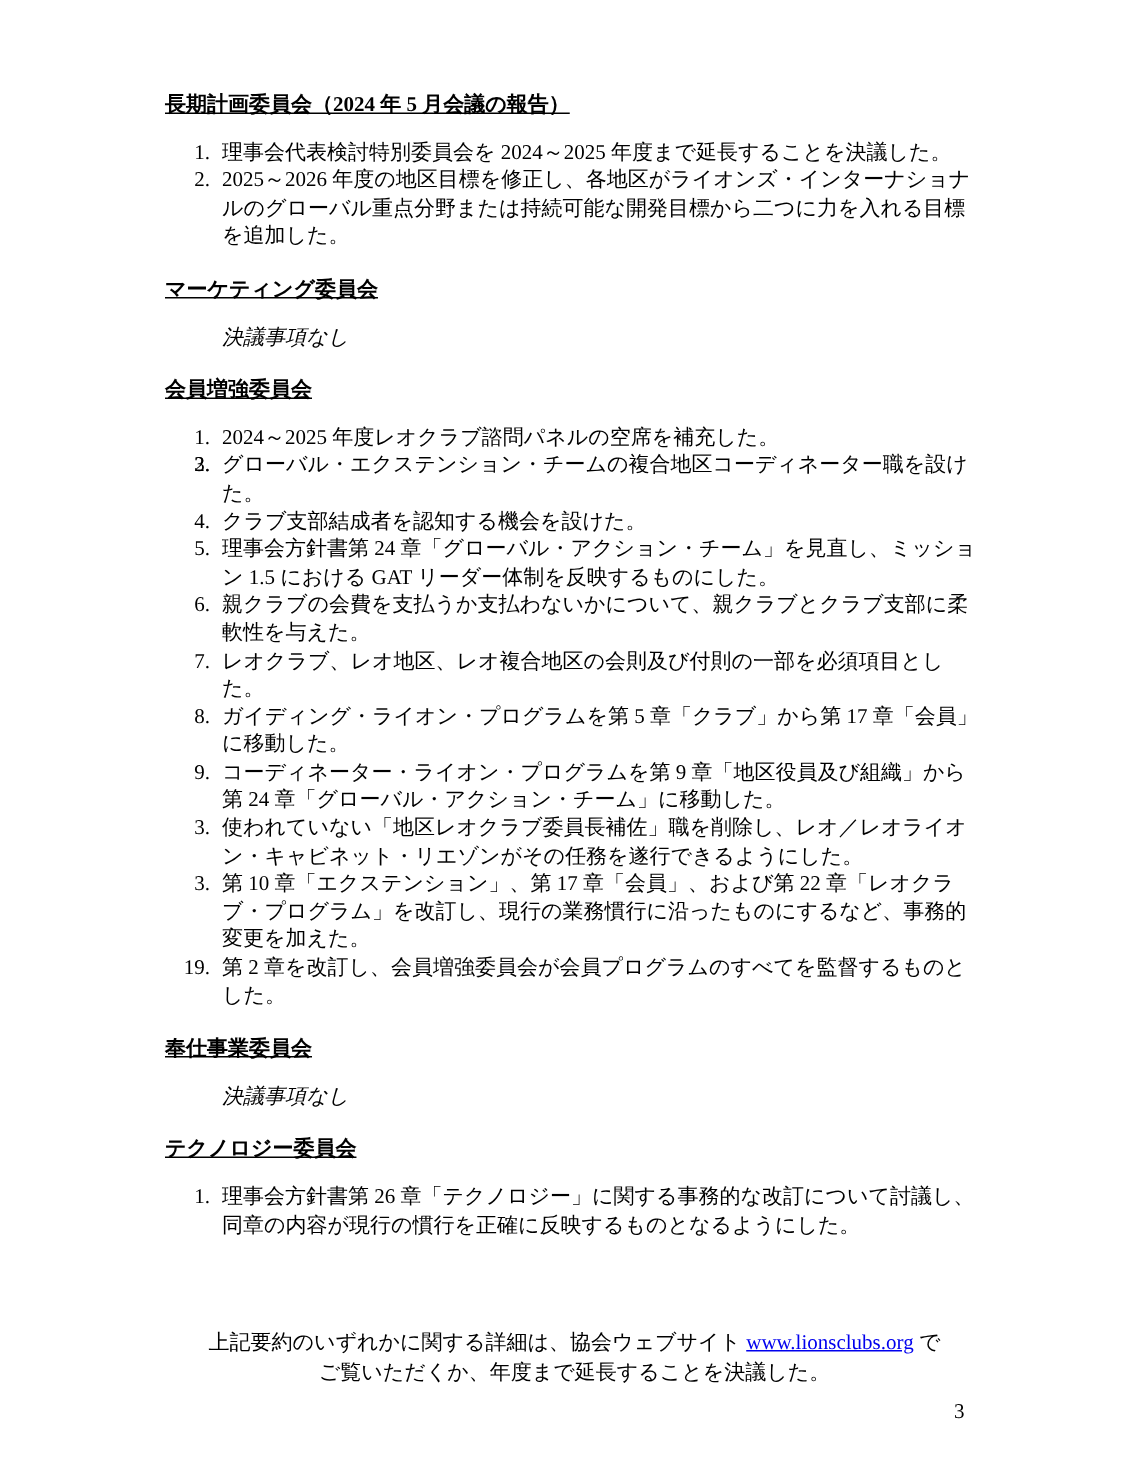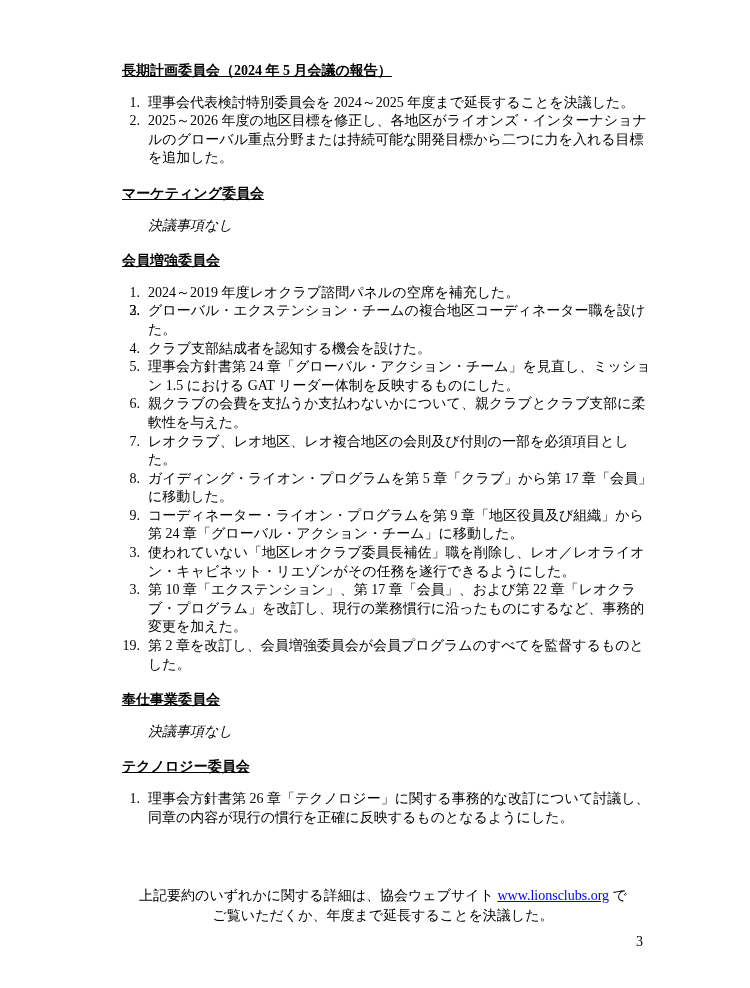--- a/index.html
+++ b/index.html
@@ -21,21 +21,21 @@
     top: 62px;
     width: 546px;
     font-size: 14px;
     line-height: 18.6px;
   }
   section.sec { margin: 0; padding: 0; }
   h2.sec-heading {
     font-size: 14px;
     font-weight: bold;
     text-decoration: underline;
-    margin: 17px 0 13px 12px;
+    margin: 17px 0 13px 0;
     padding: 0;
   }
   section.sec:first-child h2.sec-heading { margin-top: 0; }
   p.note {
     margin: 0 0 0 38px;
     padding: 0;
     font-style: italic;
   }
   ol.rlist {
     list-style: none;
@@ -87,21 +87,21 @@
         <li class="item"><span class="num">2.</span><span class="txt">2025～2026 年度の地区目標を修正し、各地区がライオンズ・インターナショナルのグローバル重点分野または持続可能な開発目標から二つに力を入れる目標を追加した。</span></li>
       </ol>
     </section>
     <section class="sec">
       <h2 class="sec-heading">マーケティング委員会</h2>
       <p class="note">決議事項なし</p>
     </section>
     <section class="sec">
       <h2 class="sec-heading">会員増強委員会</h2>
       <ol class="rlist">
-        <li class="item"><span class="num">1.</span><span class="txt">2024～2019 年度レオクラブ諮問パネルの空席を補充した。</span></li>
+        <li class="item"><span class="num">1.</span><span class="txt">2024～2025 年度レオクラブ諮問パネルの空席を補充した。</span></li>
         <li class="item"><span class="num">2.</span></li>
         <li class="item"><span class="num">3.</span><span class="txt">グローバル・エクステンション・チームの複合地区コーディネーター職を設けた。</span></li>
         <li class="item"><span class="num">4.</span><span class="txt">クラブ支部結成者を認知する機会を設けた。</span></li>
         <li class="item"><span class="num">5.</span><span class="txt">理事会方針書第 24 章「グローバル・アクション・チーム」を見直し、ミッション 1.5 における GAT リーダー体制を反映するものにした。</span></li>
         <li class="item"><span class="num">6.</span><span class="txt">親クラブの会費を支払うか支払わないかについて、親クラブとクラブ支部に柔軟性を与えた。</span></li>
         <li class="item"><span class="num">7.</span><span class="txt">レオクラブ、レオ地区、レオ複合地区の会則及び付則の一部を必須項目とした。</span></li>
         <li class="item"><span class="num">8.</span><span class="txt">ガイディング・ライオン・プログラムを第 5 章「クラブ」から第 17 章「会員」に移動した。</span></li>
         <li class="item"><span class="num">9.</span><span class="txt">コーディネーター・ライオン・プログラムを第 9 章「地区役員及び組織」から第 24 章「グローバル・アクション・チーム」に移動した。</span></li>
         <li class="item"><span class="num">3.</span><span class="txt">使われていない「地区レオクラブ委員長補佐」職を削除し、レオ／レオライオン・キャビネット・リエゾンがその任務を遂行できるようにした。</span></li>
         <li class="item"><span class="num">3.</span><span class="txt">第 10 章「エクステンション」、第 17 章「会員」、および第 22 章「レオクラブ・プログラム」を改訂し、現行の業務慣行に沿ったものにするなど、事務的変更を加えた。</span></li>

